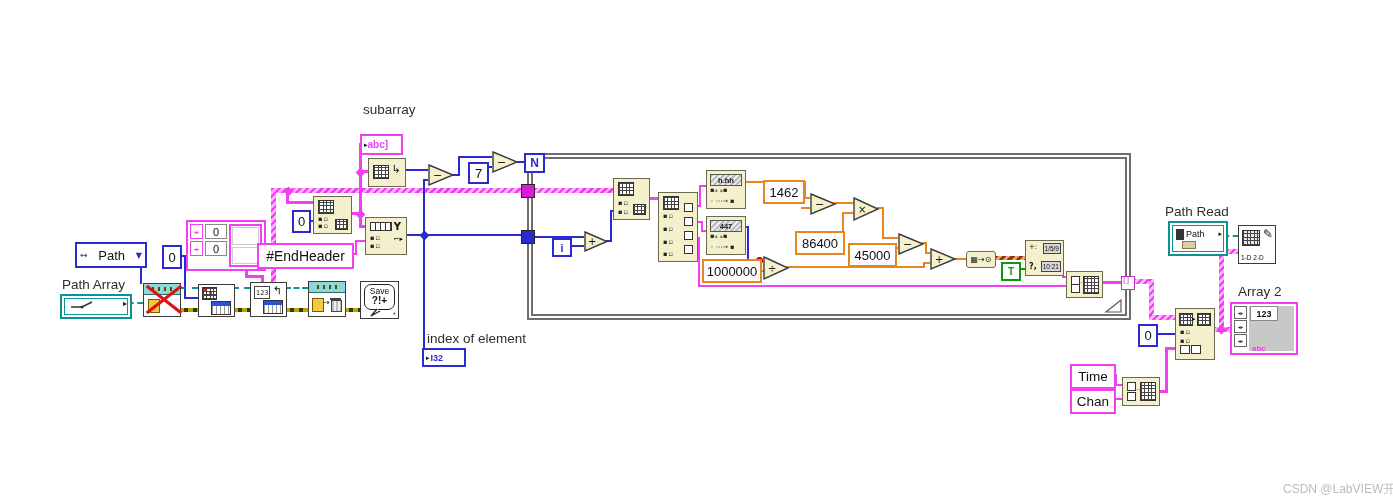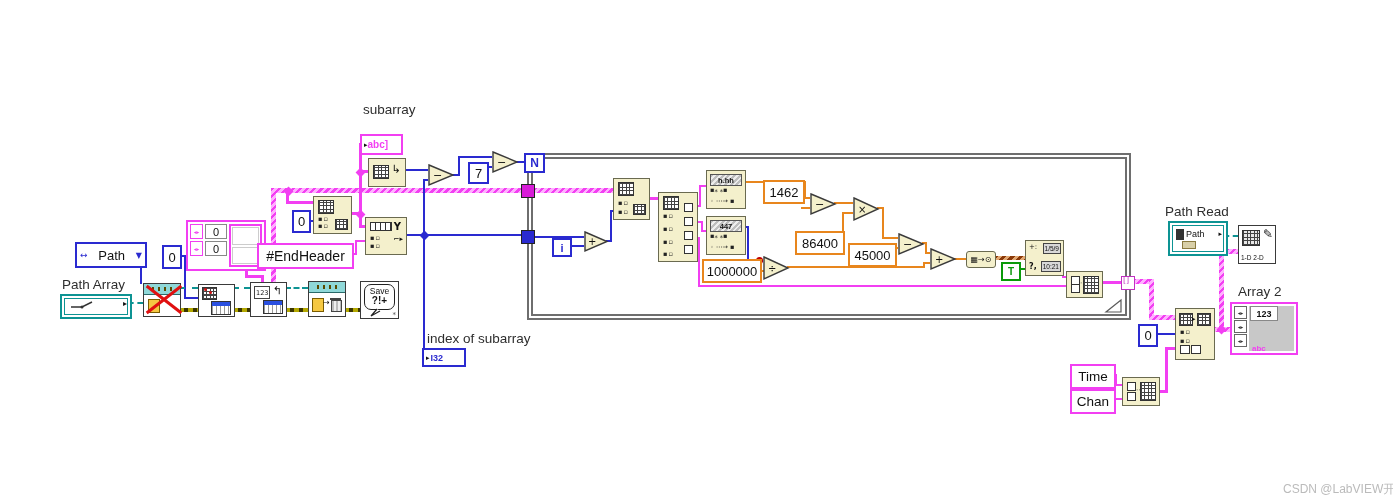--- a/index.html
+++ b/index.html
@@ -287,21 +287,21 @@
       <polygon points="1,1 25,11 1,21" fill="#F4F0CC" stroke="#3A3A3A" stroke-width="1.4"></polygon>
       <text x="5" y="15" font-size="11" fill="#111">−</text>
     </svg>
   <div class="const bc" style="left:468px;top:162px;width:17px;height:18px">7</div>
   <svg class="tri" style="left:492px;top:151px" width="26" height="22">
       <polygon points="1,1 25,11 1,21" fill="#F4F0CC" stroke="#3A3A3A" stroke-width="1.4"></polygon>
       <text x="5" y="15" font-size="11" fill="#111">−</text>
     </svg>
   <div class="const" style="left:524px;top:153px;width:17px;height:16px;border:2px solid #2A2AD0;color:#2A2AD0;font-weight:bold;font-size:12px">N</div>
 
-  <div class="lbl" style="left:427px;top:331px">index of subarray</div>
+  <div class="lbl" style="left:427px;top:331px">index of element</div>
   <div style="position:absolute;left:422px;top:348px;width:38px;height:15px;border:2px solid #2A2AD0;background:#fff;display:flex;align-items:center;padding-left:2px;gap:1px">
     <span class="glyph" style="font-size:7px;color:#111">▸</span>
     <span style="font-size:9px;font-weight:bold;color:#2A2AD0">I32</span>
   </div>
 
   <div class="tun" style="left:521px;top:184px;background:#D81CD8"></div>
   <div class="tun" style="left:521px;top:230px;background:#2A2AD0"></div>
   <div class="const" style="left:552px;top:238px;width:16px;height:15px;border:2px solid #2A2AD0;color:#2A2AD0;font-weight:bold;font-size:11px">i</div>
   <svg class="tri" style="left:584px;top:231px" width="24" height="21">
       <polygon points="1,1 23,10.5 1,20" fill="#F4F0CC" stroke="#3A3A3A" stroke-width="1.4"></polygon>

